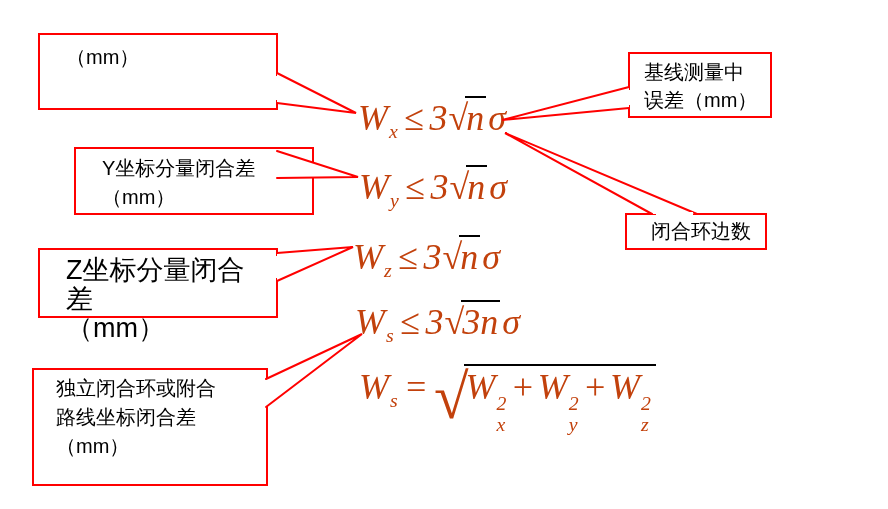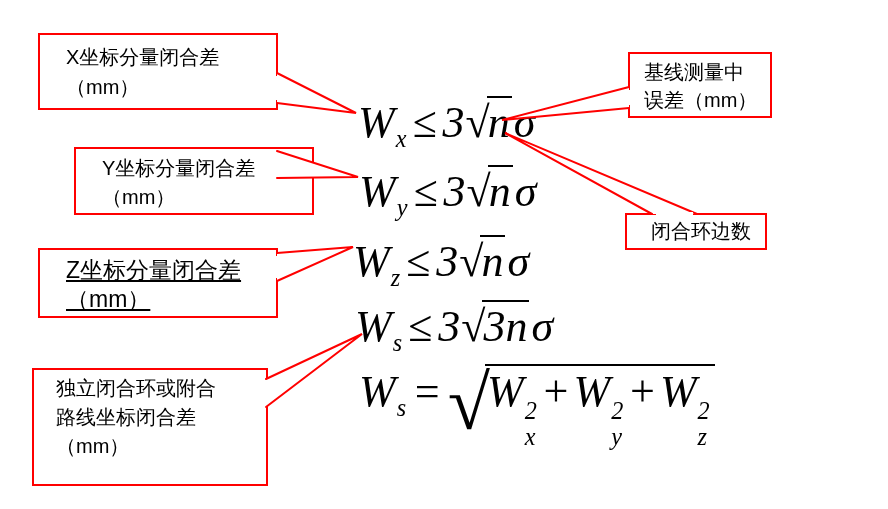--- a/index.html
+++ b/index.html
@@ -7,29 +7,29 @@
     position:relative; width:888px; height:509px; background:#ffffff;
     overflow:hidden; font-family:"Liberation Sans", sans-serif; color:#000;
   }
   .callout {
     position:absolute; box-sizing:border-box; background:#fff;
     border:2px solid #ff0000; color:#000; z-index:1;
   }
   .callout .line { display:block; }
   .b1 { left:38px;  top:33px;  width:240px; height:77px; padding:7px 6px 0 26px; font-size:20px; line-height:30px; }
   .b2 { left:38px;  top:147px; width:240px; height:68px; padding:5px 6px 0 26px; font-size:20px; line-height:29px;margin-left:36px; }
-  .b3 { left:38px;  top:248px; width:240px; height:70px; padding:6px 6px 0 26px; font-size:23px; line-height:29px;text-decoration:underline; }
+  .b3 { left:38px;  top:248px; width:240px; height:70px; padding:6px 6px 0 26px; font-size:27px; line-height:29px; }
   .b4 { left:32px;  top:368px; width:236px; height:118px; padding:4px 4px 0 22px; font-size:20px; line-height:29px; }
   .b5 { left:628px; top:52px;  width:144px; height:66px; padding:4px 2px 0 14px; font-size:20px; line-height:28px; }
   .b6 { left:625px; top:213px; width:142px; height:37px; padding:2px 2px 0 24px; font-size:20px; line-height:29px; }
 
   .formula {
     position:absolute; z-index:2; white-space:nowrap;
     font-family:"Liberation Serif","DejaVu Serif",serif;
-    font-style:italic; font-size:44px; line-height:1.15; color:#000000;
+    font-style:italic; font-size:36px; line-height:1.15; color:#c2410c;
   }
   .fsub  { font-size:0.55em; vertical-align:-0.42em; margin-left:1px; margin-right:2px; }
   .frel  { margin:0 6px 0 4px; }
   .fcoef { margin-right:1px; }
   .sqrt  { font-style:normal; margin-right:-3px; }
   .radicand { border-top:2px solid #000; padding:0 2px 0 1px; }
   .fsigma { margin-left:2px; }
   .bigsqrt {
     font-style:normal; font-size:1.75em; line-height:0;
     vertical-align:-0.30em; margin-right:-5px;
@@ -47,21 +47,20 @@
   }
   .wedge { fill:#ffffff; stroke:#ff0000; stroke-width:2; stroke-linecap:round; }
   .erase { stroke:#ffffff; stroke-width:4; }
 </style>
 </head>
 <body>
 
 <div class="canvas">
 
   <div class="callout b1">
-    <span class="line">X坐标分量闭合差</span>
     <span class="line">（mm）</span>
   </div>
   <div class="callout b2">
     <span class="line">Y坐标分量闭合差</span>
     <span class="line">（mm）</span>
   </div>
   <div class="callout b3">
     <span class="line">Z坐标分量闭合差</span>
     <span class="line">（mm）</span>
   </div>

